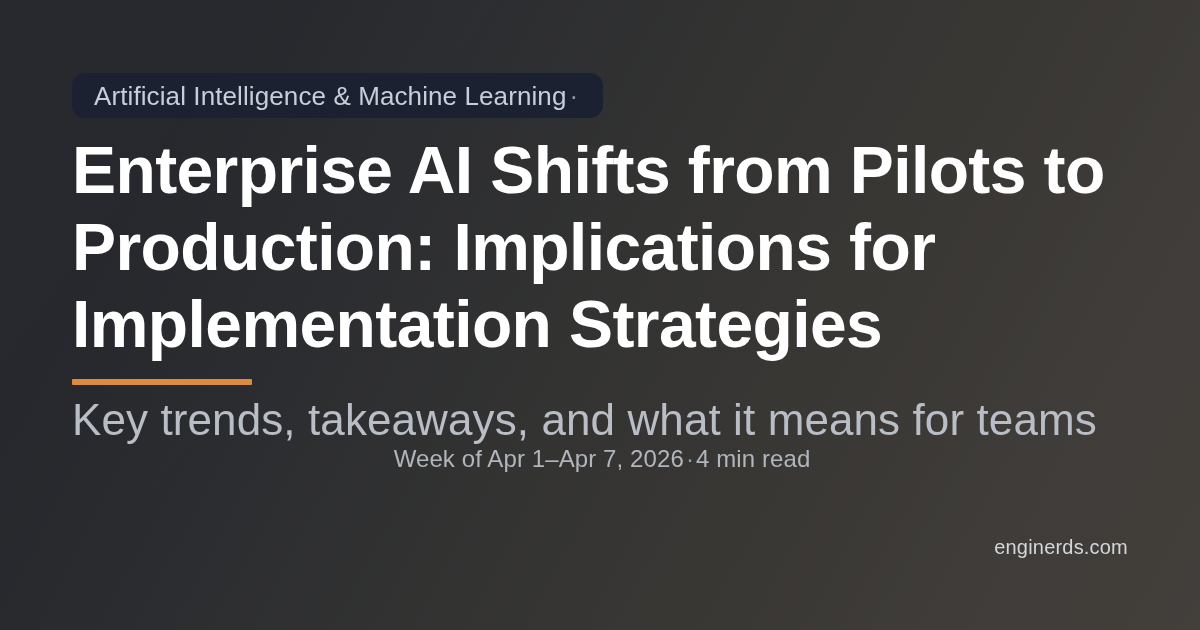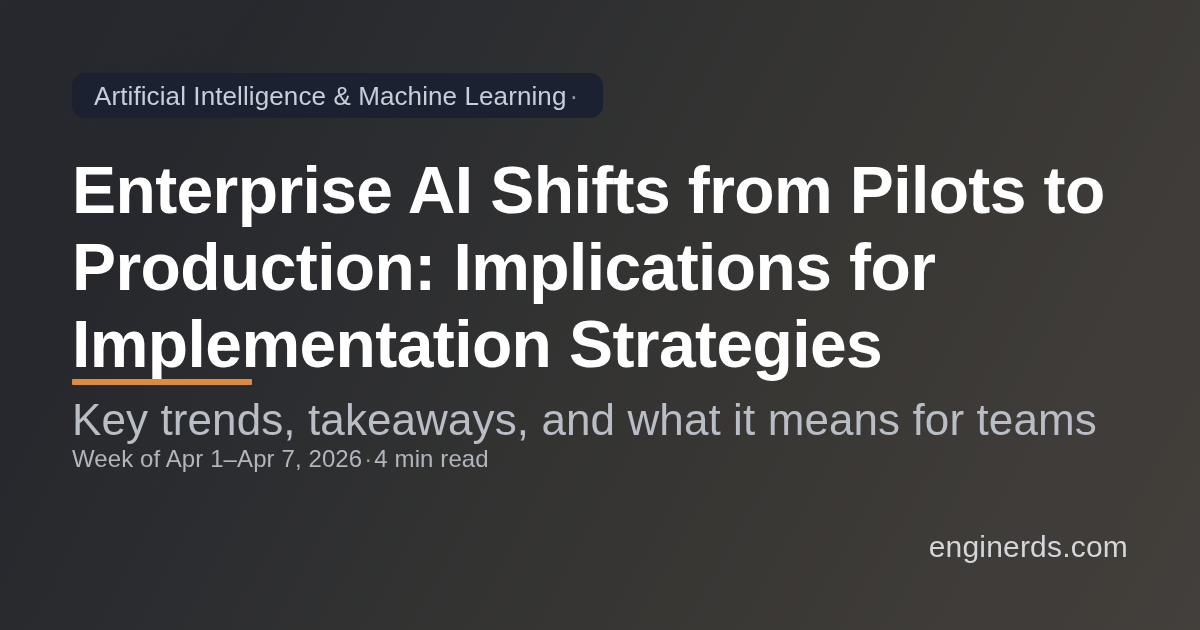--- a/index.html
+++ b/index.html
@@ -77,21 +77,21 @@
   }
   .pill-sep {
     color: #8f97a3;
     padding: 0 3px;
   }
 
   
   .headline {
     position: absolute;
     left: 0;
-    top: 152px;
+    top: 132px;
     width: 1060px;
     margin: 0;
     font-size: 66px;
     line-height: 77px;
     font-weight: 700;
     color: #ffffff;
     letter-spacing: -0.6px;
   }
 
   
@@ -123,32 +123,33 @@
   .meta {
     position: absolute;
     left: 0;
     top: 443px;
     width: 1060px;
     font-size: 24px;
     line-height: 32px;
     font-weight: 400;
     color: #b1b5bc;
     letter-spacing: 0.1px;
+    text-align: center;
   }
   .meta-sep {
     color: #9a9ea6;
     padding: 0 2px;
   }
 
   
   .site {
     position: absolute;
     right: 0;
     top: 527px;
-    font-size: 30px;
+    font-size: 20px;
     line-height: 40px;
     font-weight: 400;
     color: #d4d6da;
     text-align: right;
     letter-spacing: 0.2px;
   }
 </style>
 </head>
 <body>
 

